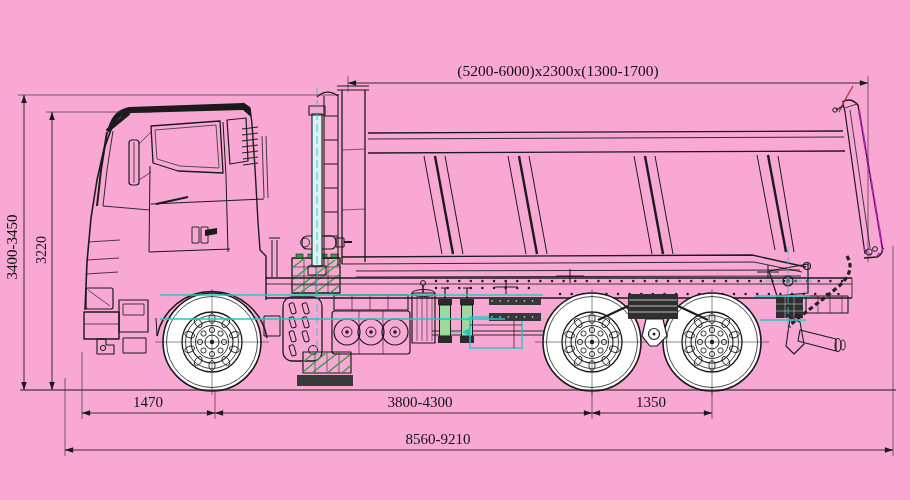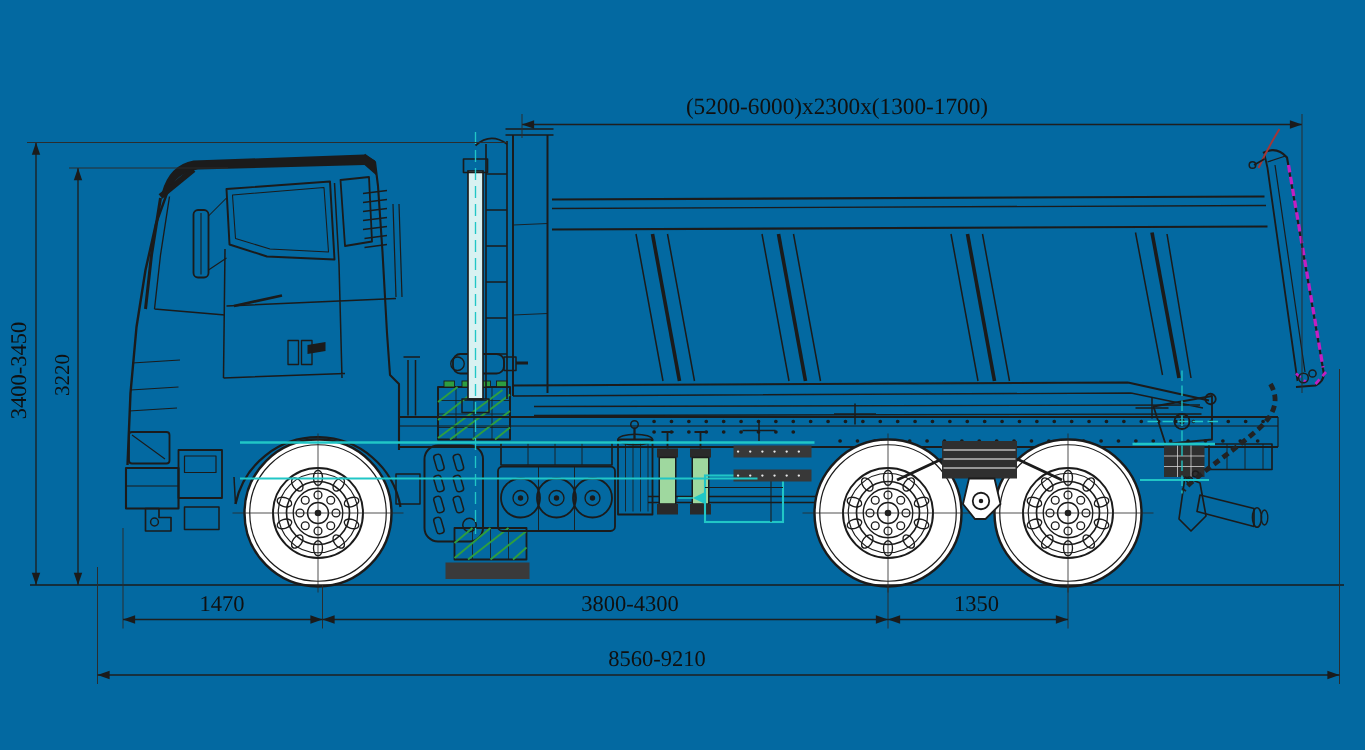--- a/index.html
+++ b/index.html
@@ -1,16 +1,16 @@
 <!DOCTYPE html>
 <html style="--line: #1b1b1b; --centerline-cyan: #21c6c6; --component-green: #2e9e40; --tailgate-magenta: #c21fc2; --pivot-red: #a33636; --background: #ffffff;"><head>
 <meta charset="utf-8">
 <style>
   html,body{margin:0;padding:0;background:#fff;}
-  .stage{position:relative;width:910px;height:500px;background:#0369a1;overflow:hidden;}
+  .stage{position:relative;width:910px;height:500px;background:#f9a8d4;overflow:hidden;}
   svg{display:block;}
   .ln{stroke:var(--line,#1b1b1b);fill:none;stroke-linejoin:round;stroke-linecap:butt;}
   .fillln{fill:var(--line,#1b1b1b);stroke:none;}
   .dimln{stroke:#1f1f1f;stroke-width:.9;fill:none;}
   .ext{stroke:#2b2b2b;stroke-width:.65;fill:none;}
   .cyan{stroke:var(--centerline-cyan,#21c6c6);fill:none;}
   .green{stroke:var(--component-green,#2e9e40);fill:none;}
   .mag{stroke:var(--tailgate-magenta,#c21fc2);fill:none;}
   .red{stroke:var(--pivot-red,#a33636);fill:none;}
   .dots{stroke:#1b1b1b;stroke-width:2.4;stroke-dasharray:.1 11.5;stroke-linecap:round;fill:none;}

